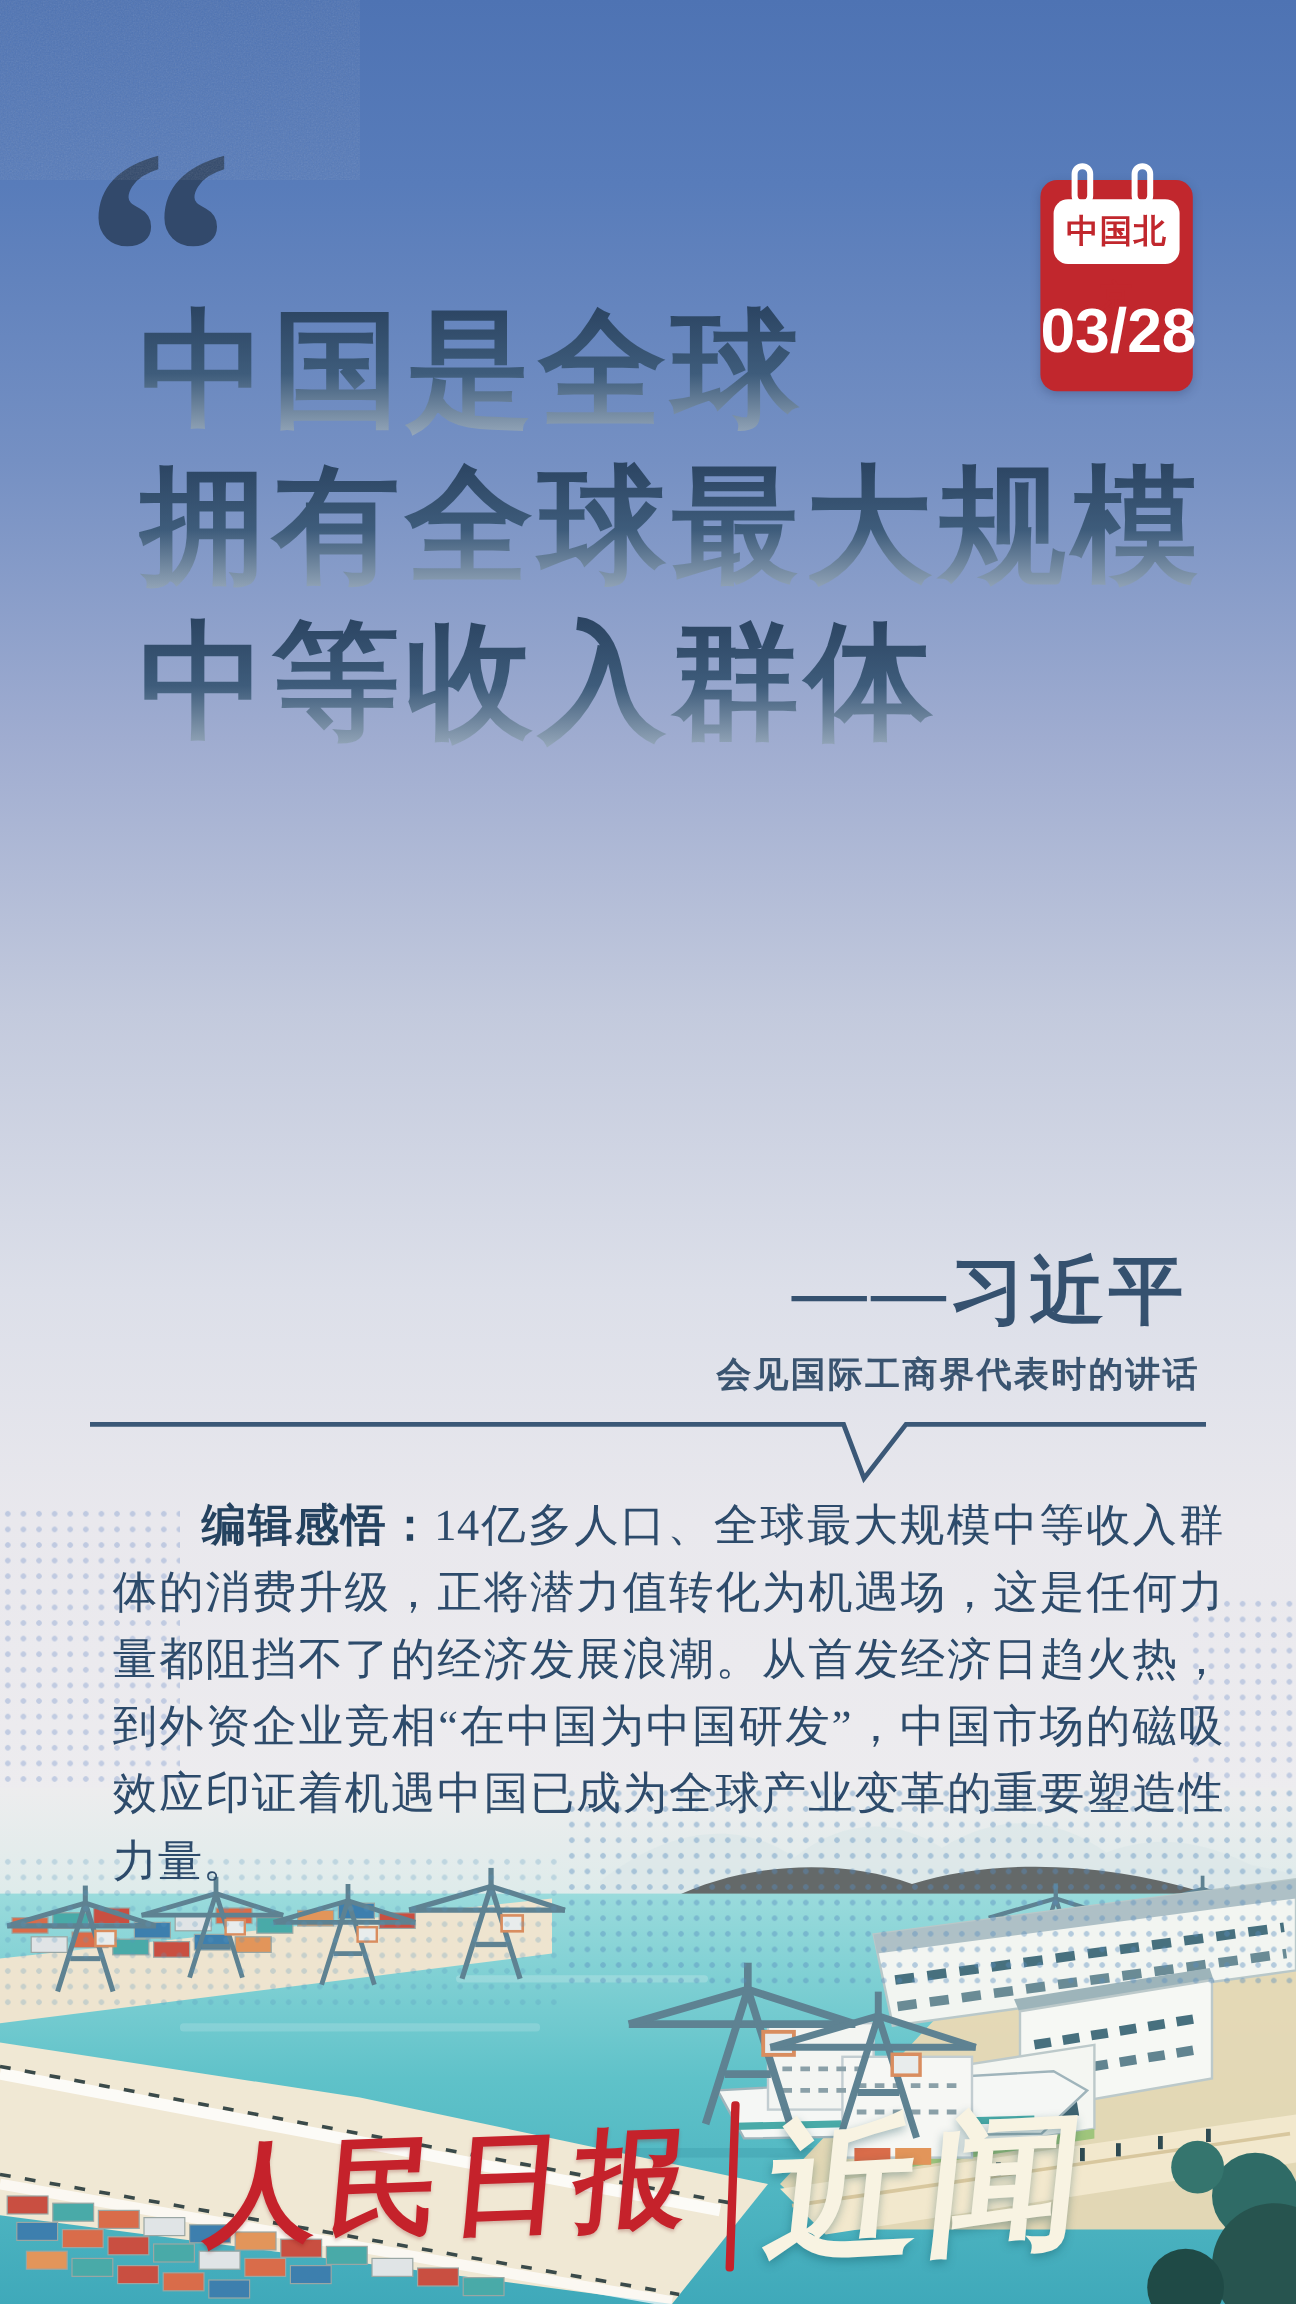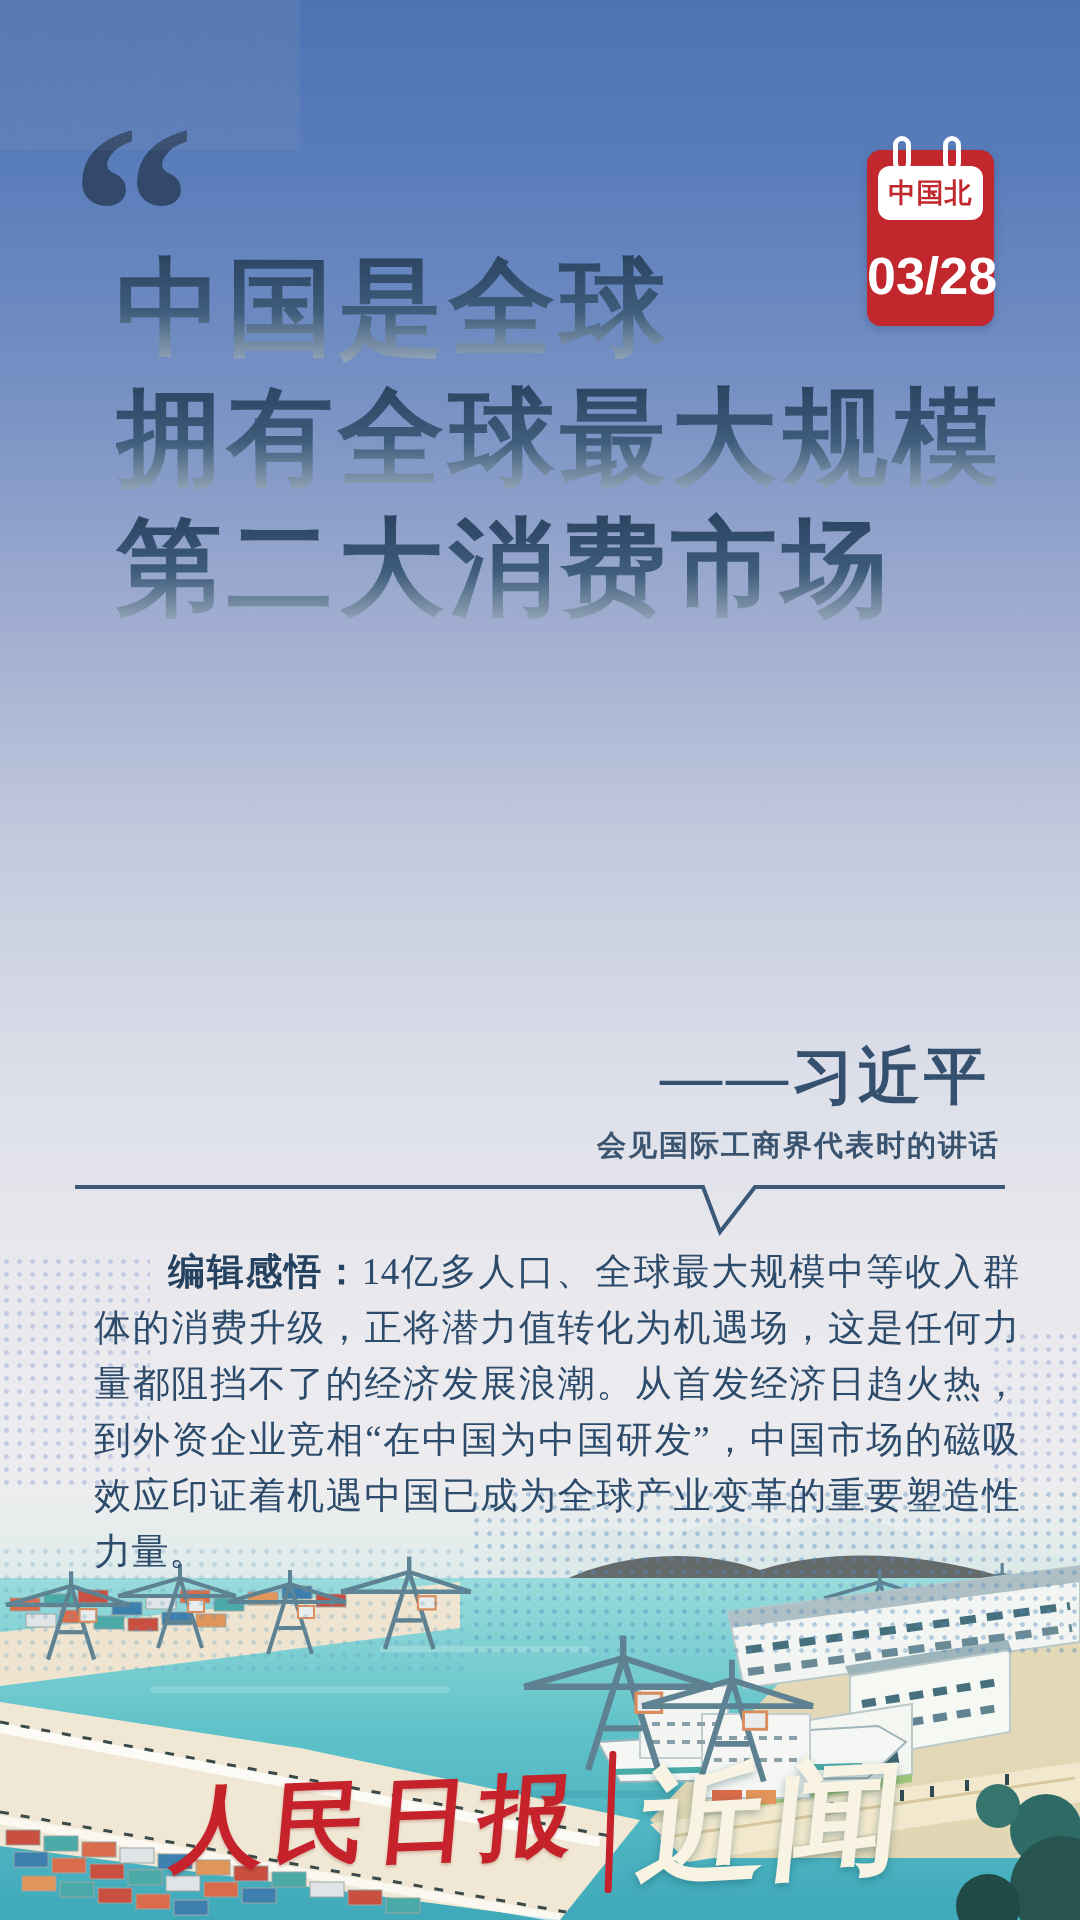--- a/index.html
+++ b/index.html
@@ -261,21 +261,21 @@
     <span class="ring r1"></span>
     <span class="ring r2"></span>
     <div class="loc">中国北京</div>
     <div class="date">03/28</div>
   </div>
 
   <div class="qmark-open">“</div>
   <div class="quote">
     <span class="qline">中国是全球</span>
     <span class="qline">拥有全球最大规模</span>
-    <span class="qline"><span>第二大消费市场</span><span class="qmark-close">”</span></span>
+    <span class="qline"><span>中等收入群体</span><span class="qmark-close">”</span></span>
   </div>
 
   <div class="attribution">——习近平</div>
   <div class="source">会见国际工商界代表时的讲话</div>
 
   <svg class="divider" width="930" height="60" viewBox="0 0 930 60" aria-hidden="true">
     <path d="M0 3 H628 L645 48 L680 3 H930" fill="none" stroke="#3b5877" stroke-width="4"></path>
   </svg>
 
   <p class="commentary"><b>编辑感悟：</b><span>14亿多人口、全球最大规模中等收入群体的消费升级，正将潜力值转化为机遇场，这是任何力量都阻挡不了的经济发展浪潮。从首发经济日趋火热，到外资企业竞相“在中国为中国研发”，中国市场的磁吸效应印证着机遇中国已成为全球产业变革的重要塑造性力量。</span></p>

